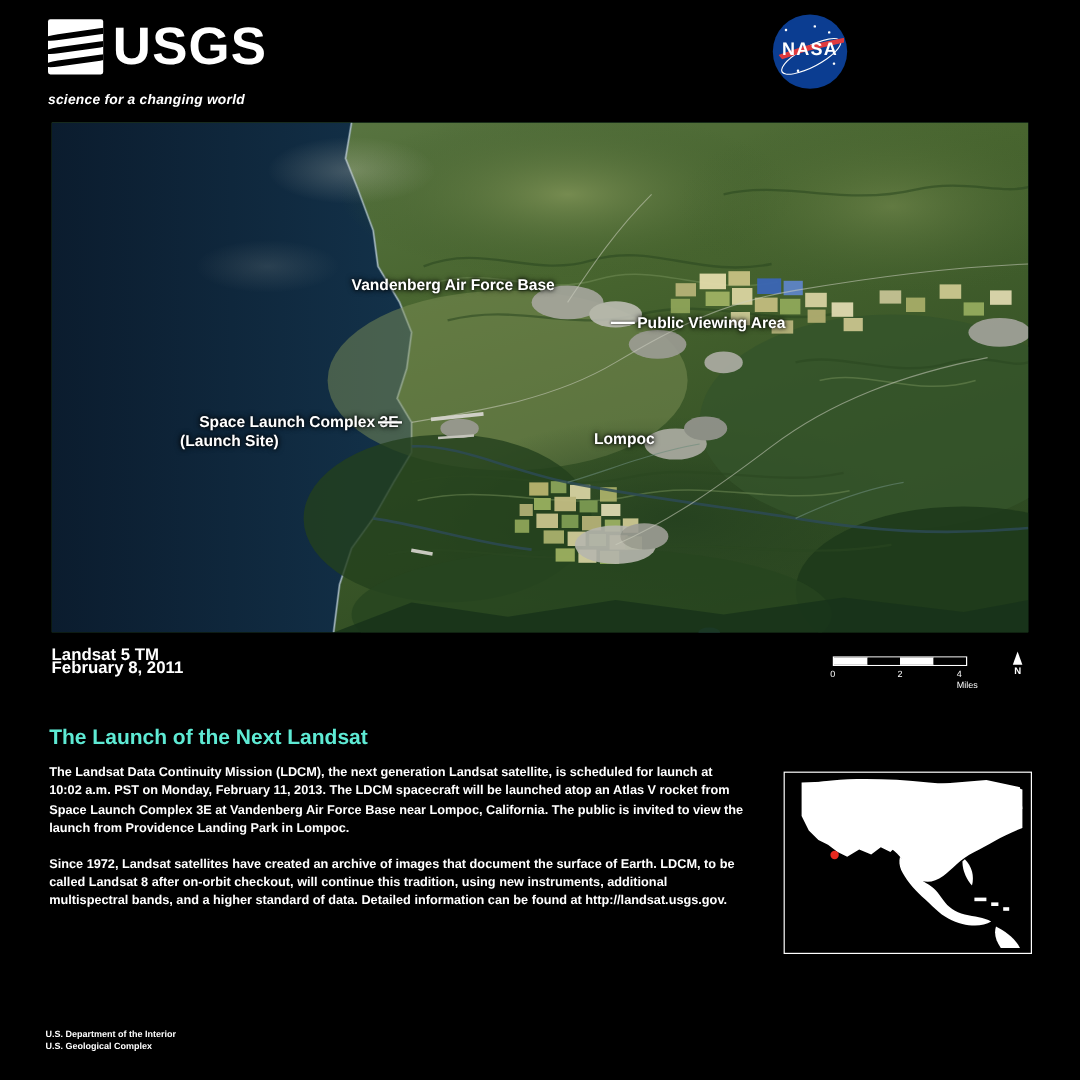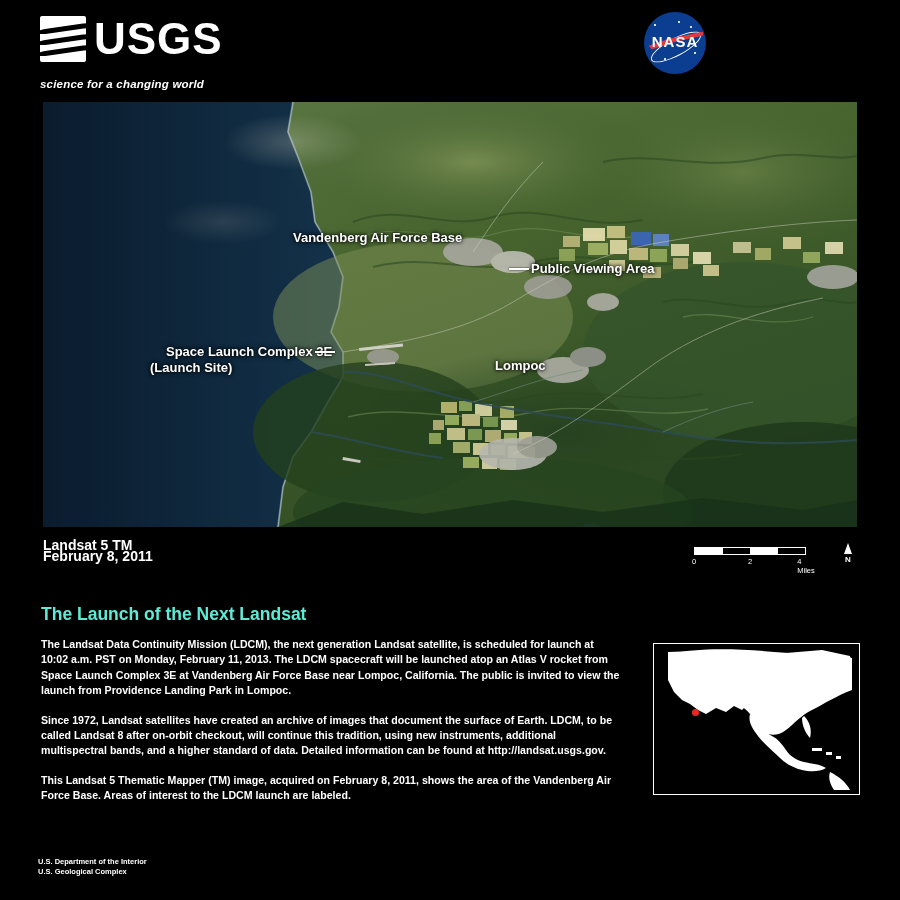--- a/index.html
+++ b/index.html
@@ -283,21 +283,20 @@
 
   <div class="northarrow">
     <div class="tri"></div>
     <div class="n">N</div>
   </div>
 
   <div class="title">The Launch of the Next Landsat</div>
   <div class="body">
     <p>The Landsat Data Continuity Mission (LDCM), the next generation Landsat satellite, is scheduled for launch at 10:02 a.m. PST on Monday, February 11, 2013. The LDCM spacecraft will be launched atop an Atlas V rocket from Space Launch Complex 3E at Vandenberg Air Force Base near Lompoc, California. The public is invited to view the launch from Providence Landing Park in Lompoc.</p>
     <p>Since 1972, Landsat satellites have created an archive of images that document the surface of Earth. LDCM, to be called Landsat 8 after on-orbit checkout, will continue this tradition, using new instruments, additional multispectral bands, and a higher standard of data. Detailed information can be found at http://landsat.usgs.gov.</p>
-    <p>This Landsat 5 Thematic Mapper (TM) image, acquired on February 8, 2011, shows the area of the Vandenberg Air Force Base. Areas of interest to the LDCM launch are labeled.</p>
   </div>
 
   <div class="locator">
     <svg width="202" height="147" viewBox="0 0 202 147">
       <rect x="0" y="0" width="202" height="147" fill="#000"></rect>
 
       <path fill="#ffffff" d="
         M14,8 L70,6 L120,10 L168,6 L196,12 L198,30 L186,40 L170,38 L158,46 L150,40
         L142,50 L130,46 L124,56 L112,54 L104,62 L96,58 L88,66 L80,62 L72,68 L62,64
         L52,70 L44,66 L36,60 L28,56 L20,48 L14,36 Z"></path>

